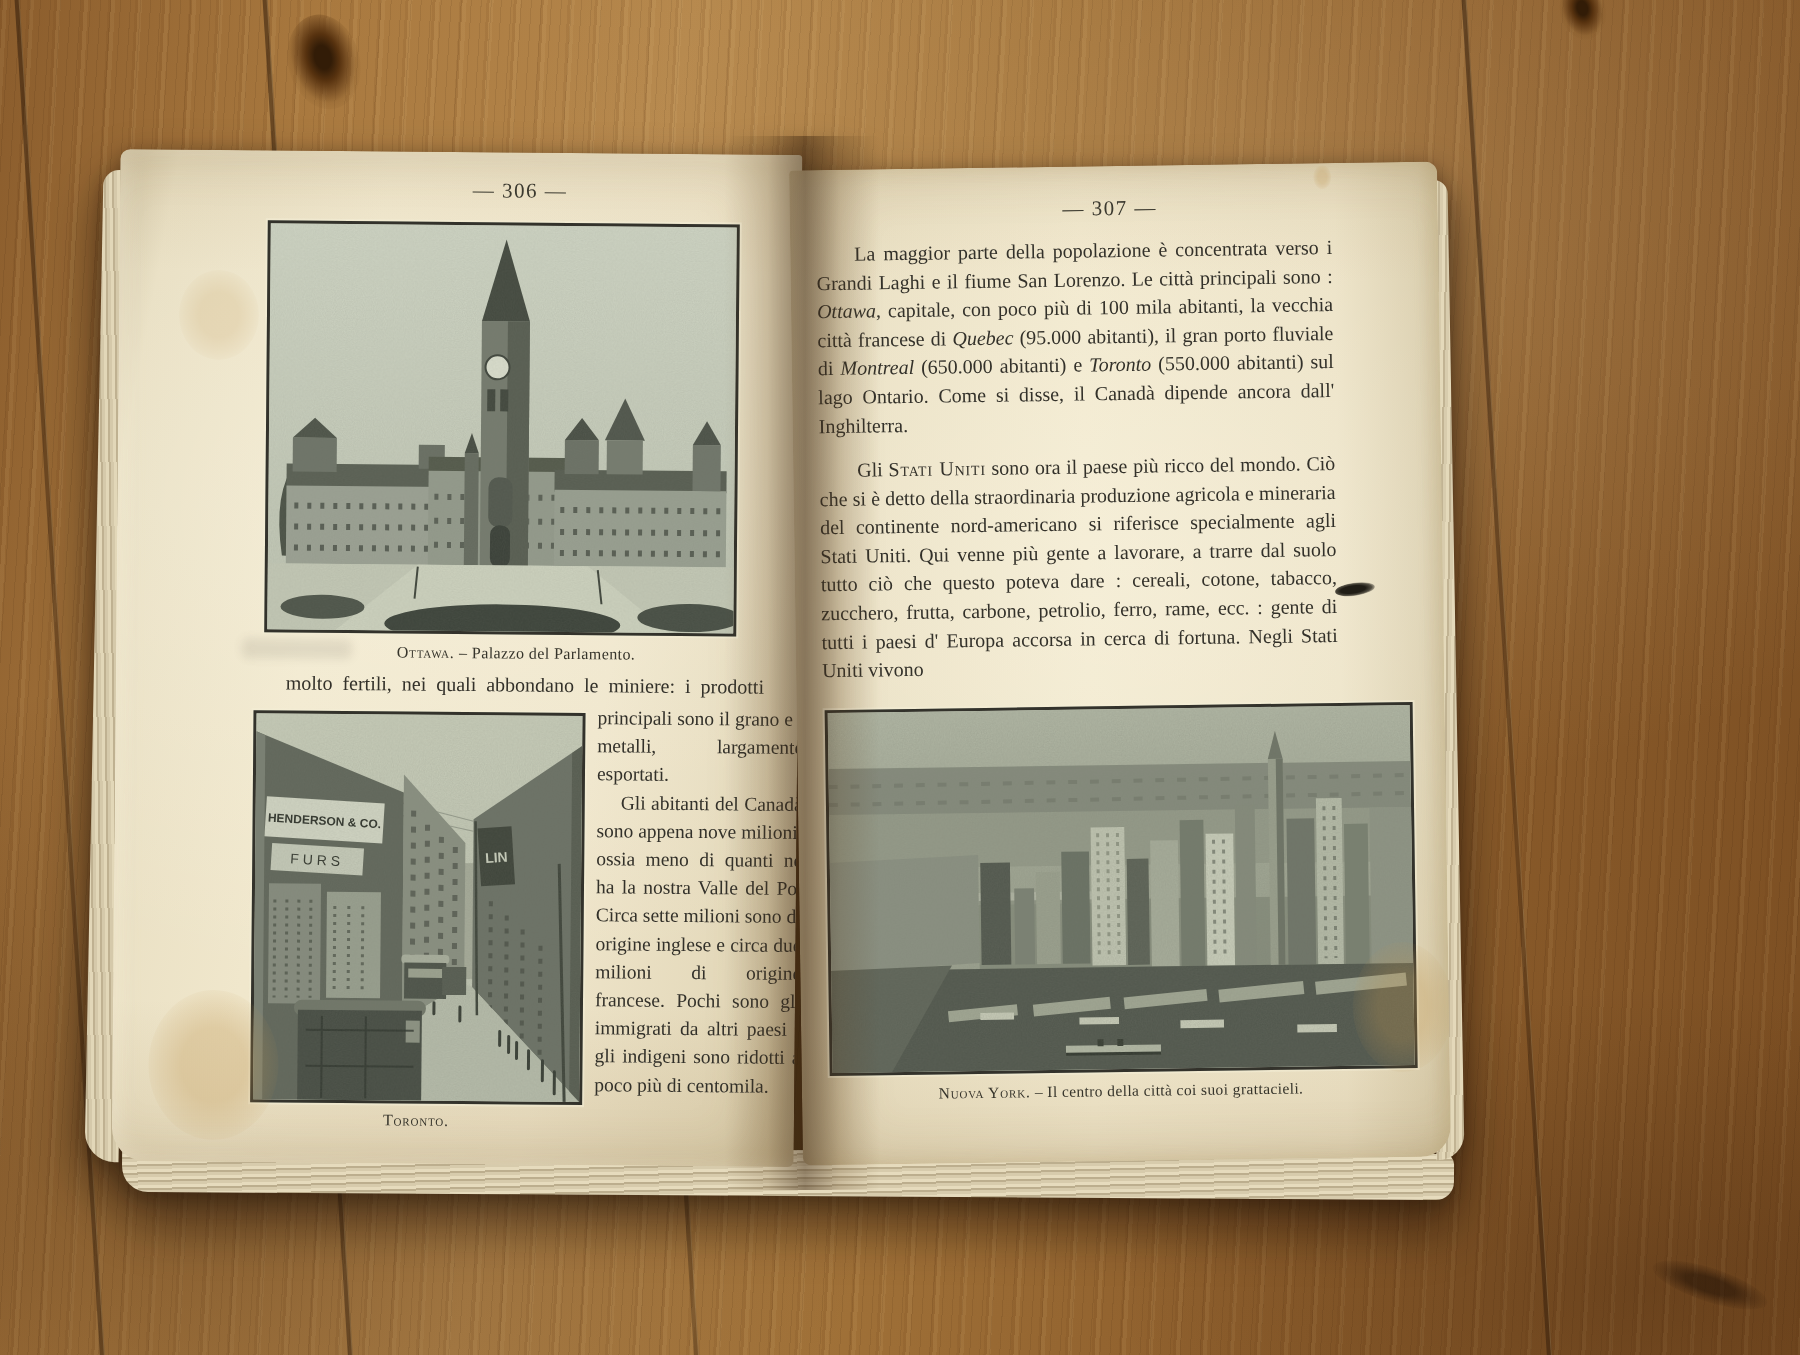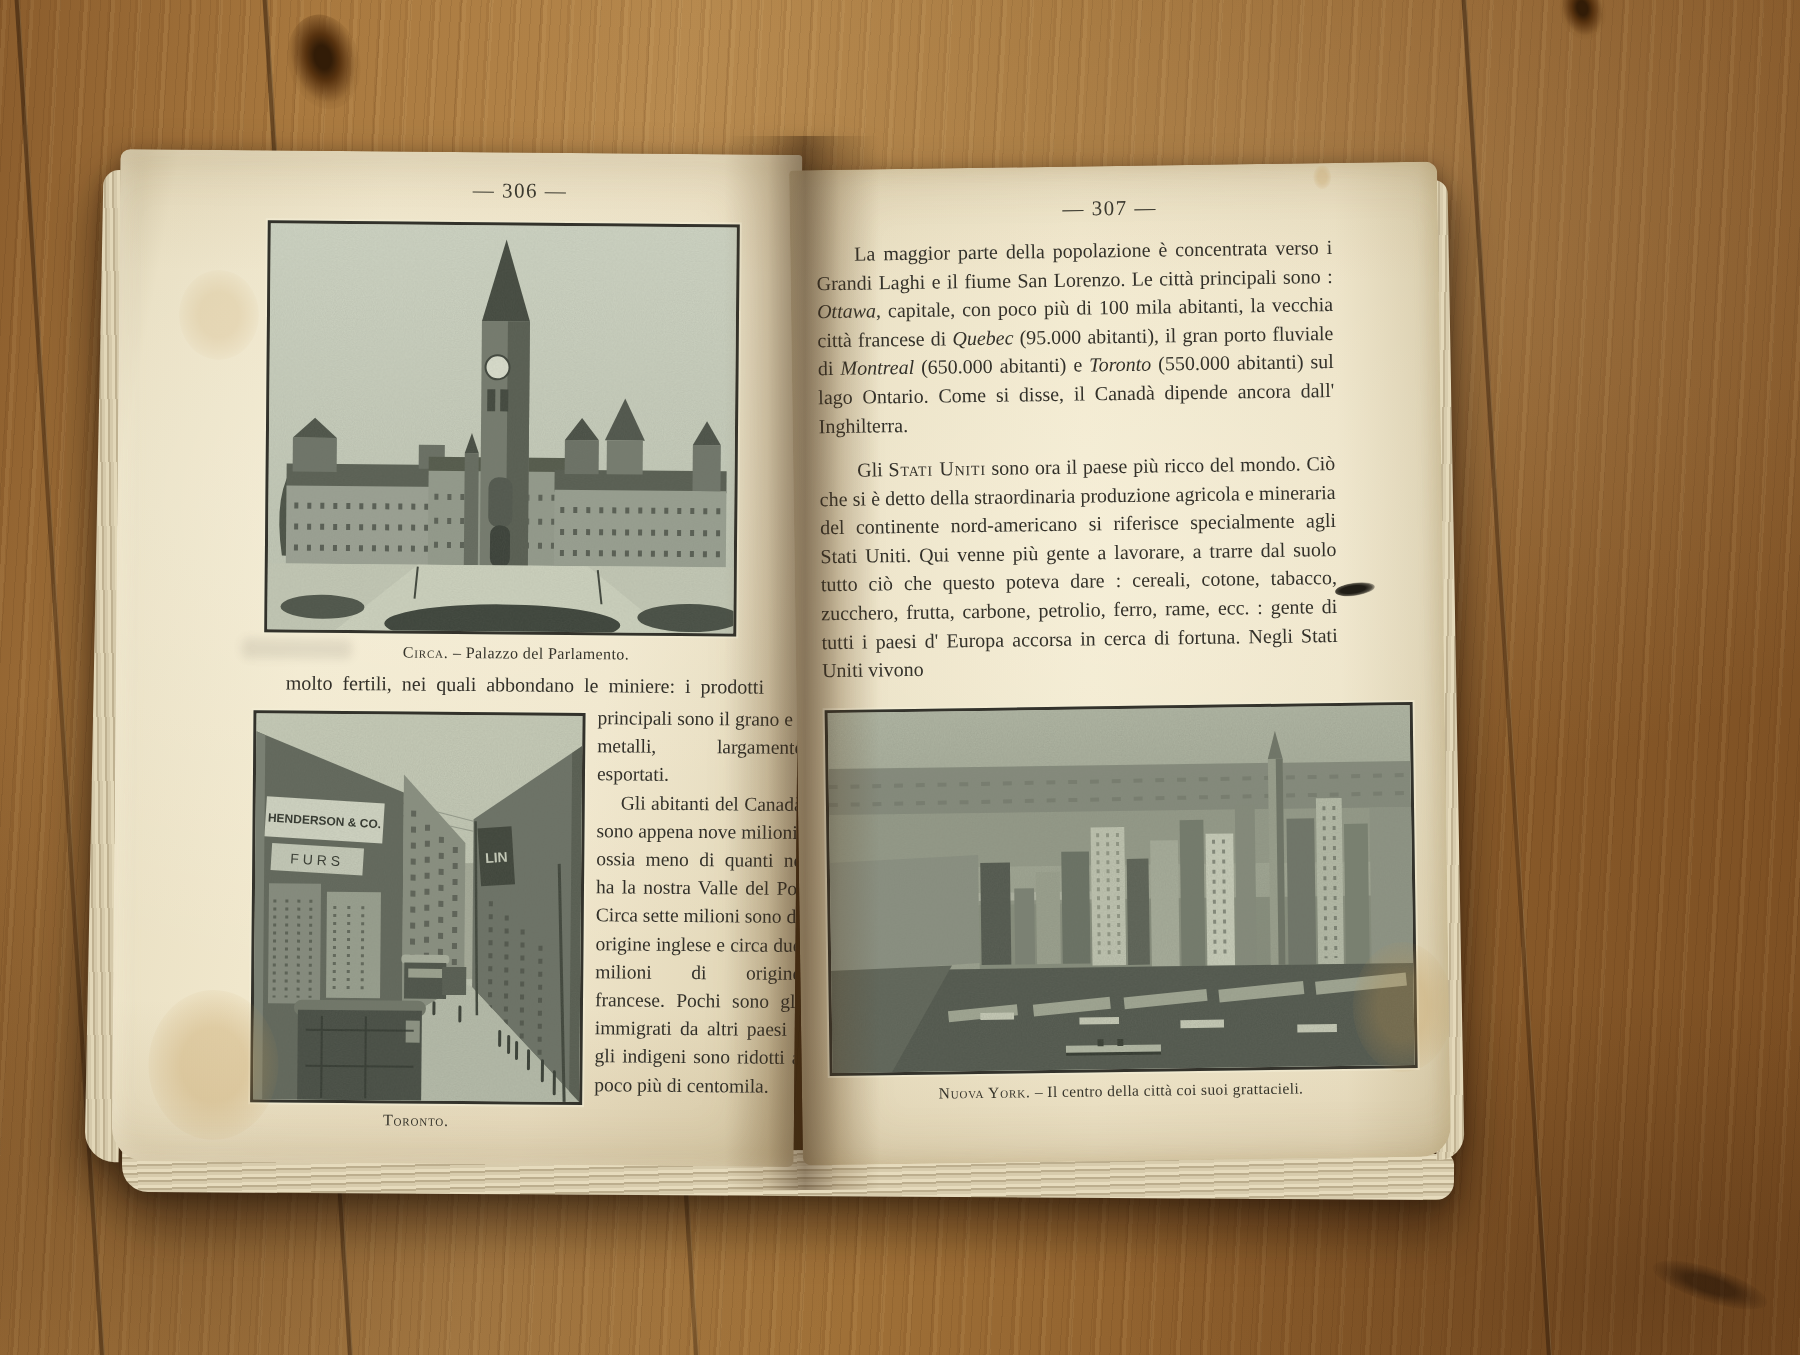--- a/index.html
+++ b/index.html
@@ -146,21 +146,21 @@
         <ellipse cx="235" cy="399" rx="118" ry="20" fill="#3a4138"></ellipse>
         <ellipse cx="55" cy="383" rx="42" ry="12" fill="#4c5348"></ellipse>
         <ellipse cx="422" cy="391" rx="52" ry="14" fill="#454c42"></ellipse>
         <g stroke="#3d4339" stroke-width="2">
             <line x1="150" y1="342" x2="147" y2="374"></line>
             <line x1="330" y1="344" x2="334" y2="378"></line>
           </g>
         <rect width="466" height="406" filter="url(#ot-grain)"></rect>
       </svg>
     </div>
-    <div class="caption" style="left:120px;top:492px;width:560px;"><span class="sc">Circa.</span><span> – Palazzo del Parlamento.</span></div>
+    <div class="caption" style="left:120px;top:492px;width:560px;"><span class="sc">Ottawa.</span><span> – Palazzo del Parlamento.</span></div>
 
     <div class="ghost" style="left:126px;top:488px;width:110px;height:20px;opacity:.45;"></div>
 
     <div class="bodytext" style="position:absolute;left:170px;top:518px;width:524px;word-spacing:5px;">molto fertili, nei quali abbondano le miniere: i prodotti</div>
 
     <div class="plate" style="left:138px;top:560px;width:326px;height:386px;">
       <svg viewBox="0 0 326 386" preserveAspectRatio="none">
         <defs>
           <linearGradient id="mt-sky" x1="0" y1="0" x2="0" y2="1">
             <stop offset="0" stop-color="#c9ceba"></stop>

